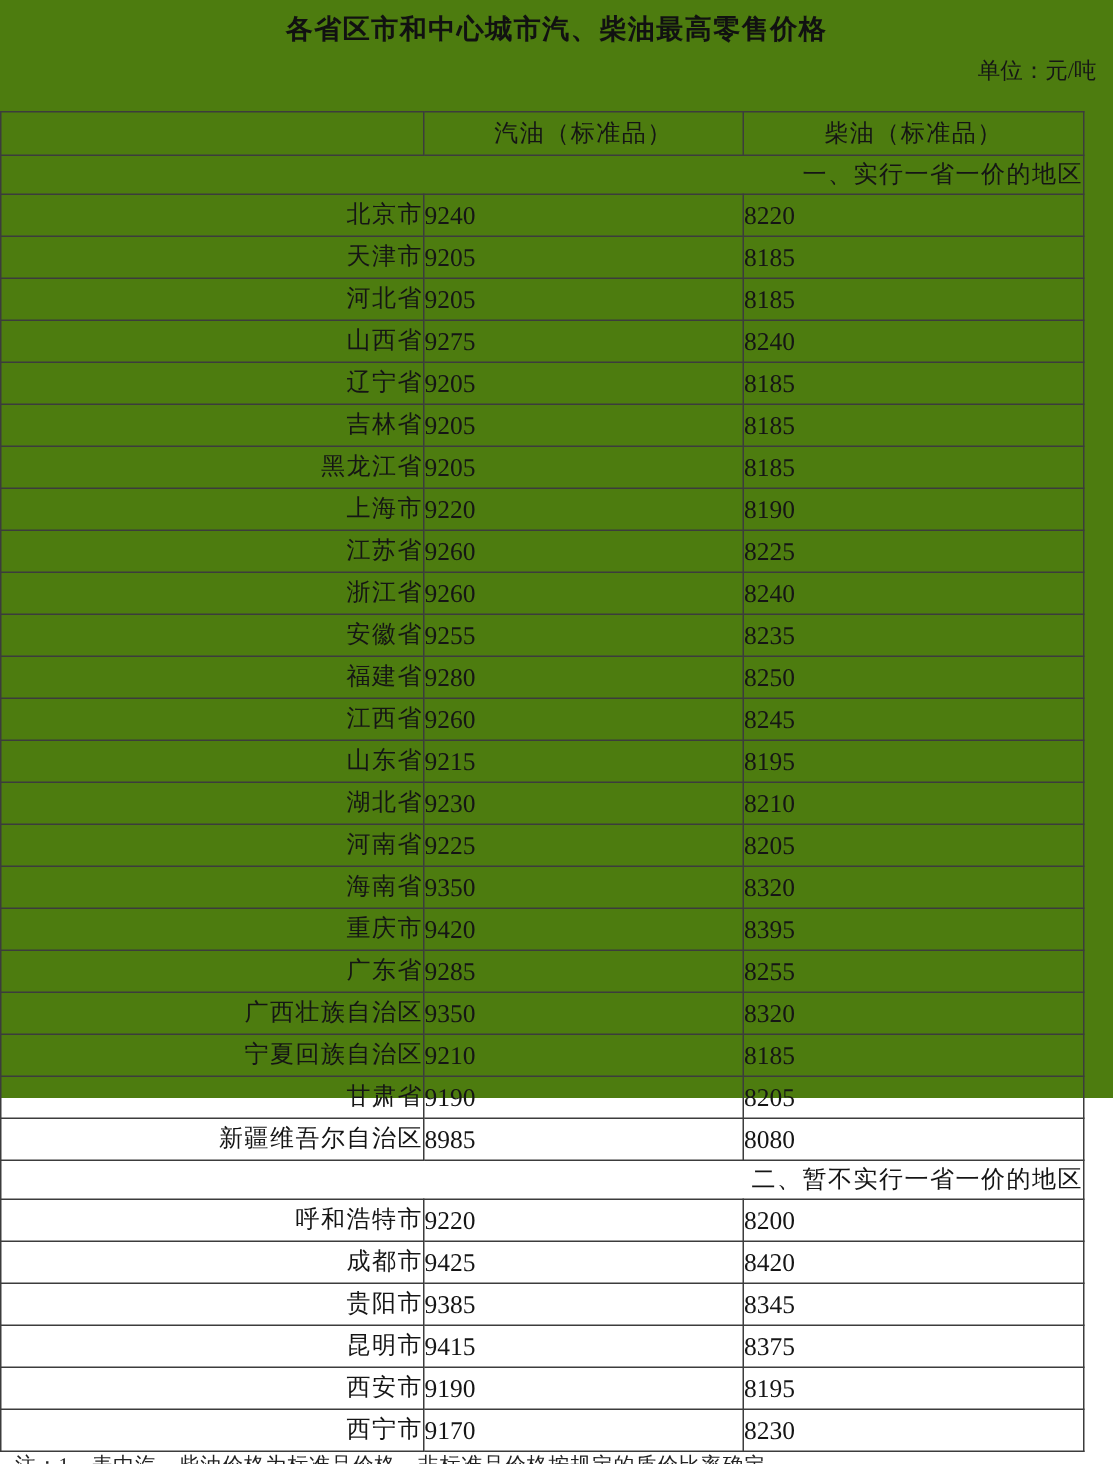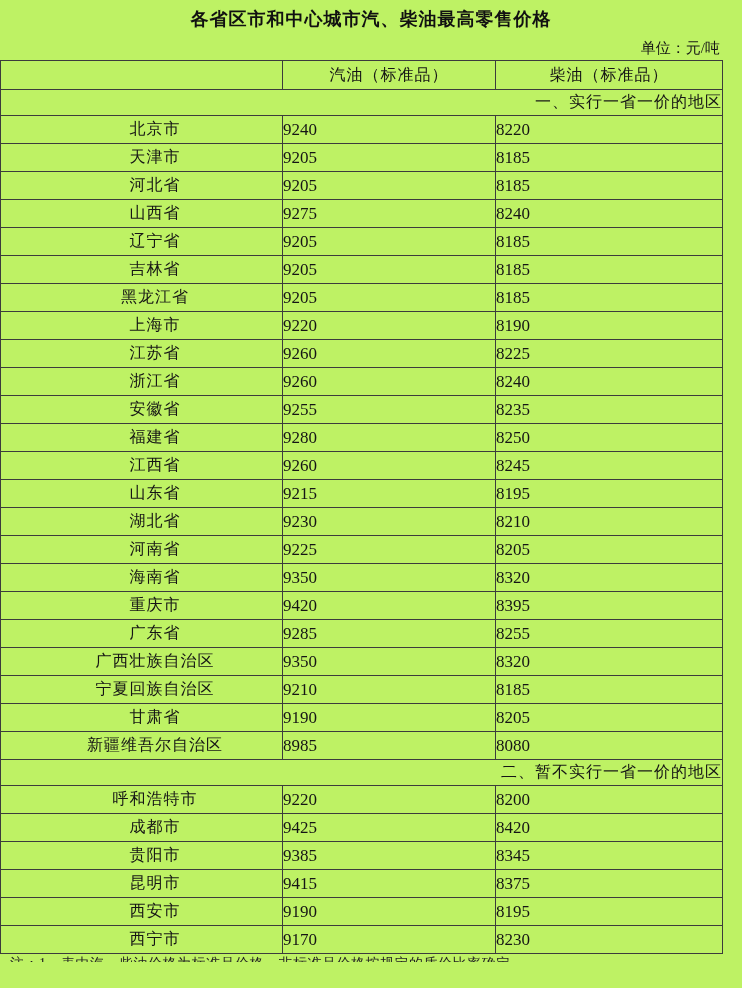--- a/index.html
+++ b/index.html
@@ -10,40 +10,40 @@
   body {
     width: 742px;
     height: 988px;
     overflow: hidden;
     font-family: "Liberation Serif", "DejaVu Serif", serif;
     color: #151515;
   }
   .page {
     position: relative;
     width: 742px;
-    height: 988px;
-    background: #bef264;
+    height: 732px;
+    background: #4d7c0f;
   }
   .doc-title {
     margin: 0;
     padding-top: 7px;
     text-align: center;
     font-size: 18px;
     font-weight: bold;
     letter-spacing: 1px;
     line-height: 24px;
     color: #111;
   }
   .unit-line {
     text-align: right;
-    padding-right: 22px;
+    padding-right: 11px;
     font-size: 15px;
     line-height: 20px;
     margin-top: 7px;
-    margin-bottom: 2px;
+    margin-bottom: 16px;
     color: #161616;
   }
   table.price-table {
     border-collapse: collapse;
     table-layout: fixed;
     width: 722px;
     margin-left: 0;
     font-size: 16px;
   }
   .price-table th,
@@ -62,21 +62,21 @@
   .price-table tr.section-row td {
     height: 25px;
     text-align: right;
     padding-left: 3px;
     letter-spacing: 1px;
   }
   .price-table tr.data-row td {
     height: 27px;
   }
   .price-table td.region {
-    text-align: center;
+    text-align: right;
     padding-left: 27px;
     letter-spacing: 1px;
   }
   .price-table td.price {
     text-align: left;
     font-size: 17px;
   }
   .footnote-clip {
     height: 8px;
     overflow: hidden;

